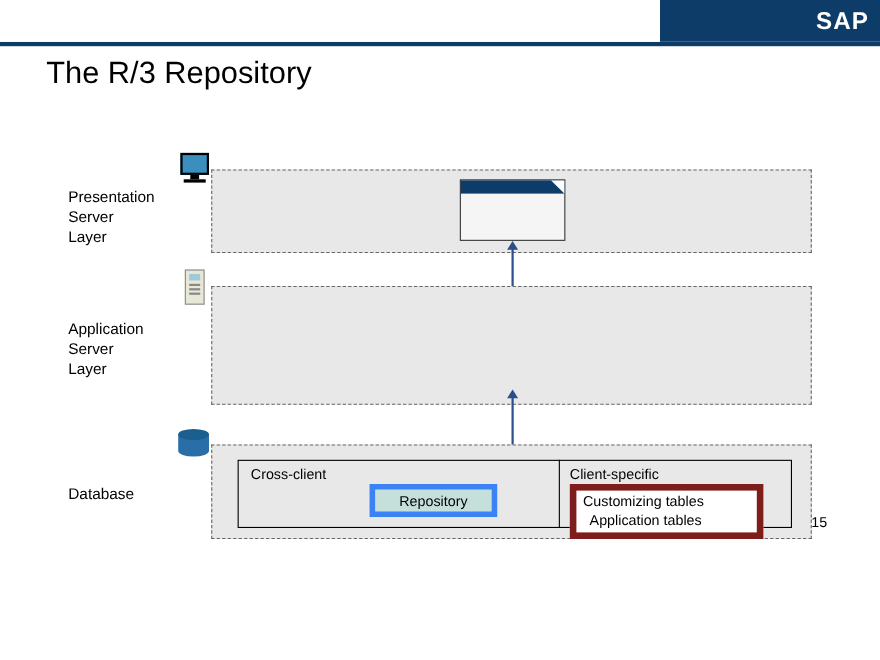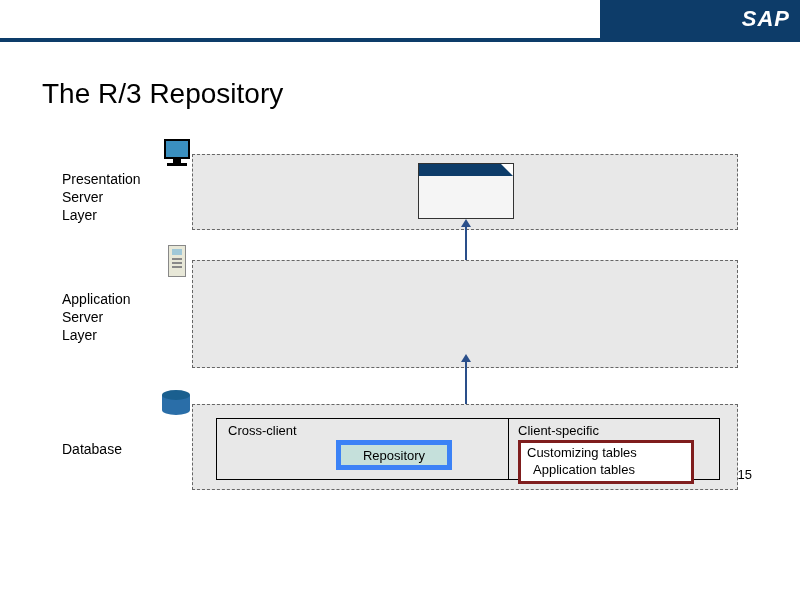--- a/index.html
+++ b/index.html
@@ -1,33 +1,33 @@
 <!DOCTYPE html>
 <html><head>
 <meta charset="utf-8">
 <style>
   * { box-sizing: border-box; margin: 0; padding: 0; }
   body { font-family: Arial, sans-serif; width: 800px; height: 600px; background: #fff; position: relative; }
   .topbar { height: 38px; background: #fff; position: relative; }
   .topbar-right { position: absolute; right: 0; top: 0; width: 200px; height: 38px; background: #0d3c69; display: flex; align-items: center; justify-content: flex-end; padding-right: 10px; }
-  .sap-logo { font-weight: bold; font-size: 22px; color: #fff; letter-spacing: 1px; font-style: italic; }
+  .sap-logo { font-weight: bold; font-size: 22px; color: #fff; letter-spacing: 1px; }
   .thin-line { height: 4px; background: #0d3c69; }
-  .title { font-size: 28px; font-weight: normal; color: #000; margin: 36px 0 0 42px; }
+  .title { font-size: 28px; font-weight: normal; color: #000; margin: 8px 0 0 42px; }
   .canvas { position: absolute; left: 0; top: 0; width: 800px; height: 500px; }
   .layer-box { position: absolute; background: #e8e8e8; border: 1px dashed #666; }
   .layer-label { position: absolute; font-size: 14px; color: #000; line-height: 1.3; }
   .window-box { position: absolute; background: #f5f5f5; border: 1px solid #333; }
   .window-titlebar { height: 12px; background: #0d3c69; position: relative; }
   .window-titlebar::after { content: ""; position: absolute; top: 0; right: 0; width: 0; height: 0; border-top: 12px solid #fff; border-left: 12px solid transparent; }
   .abap-box { position: absolute; background: #9dcff0; border: 1px solid #2a6ea8; display: flex; align-items: center; justify-content: center; font-size: 14px; }
   .db-outer { position: absolute; background: #e8e8e8; border: 1px dashed #666; }
   .db-inner { position: absolute; border: 1px solid #000; background: transparent; }
   .section-label { position: absolute; font-size: 13px; }
   .repo-box { position: absolute; background: #c5e0db; border: 5px solid #3b82f6; display: flex; align-items: center; justify-content: center; font-size: 13px; }
-  .client-box { position: absolute; background: #fff; border: 3px solid #7f1d1d; font-size: 13px; padding: 2px 6px; line-height: 1.3; }
+  .client-box { position: absolute; background: #fff; border: 6px solid #7f1d1d; font-size: 13px; padding: 2px 6px; line-height: 1.3; }
   .divider { position: absolute; width: 1px; background: #000; }
   .arrow-line { position: absolute; width: 2px; background: #2a4f8a; }
   .arrow-up { position: absolute; width: 0; height: 0; border-left: 5px solid transparent; border-right: 5px solid transparent; border-bottom: 8px solid #2a4f8a; }
   .arrow-down { position: absolute; width: 0; height: 0; border-left: 5px solid transparent; border-right: 5px solid transparent; border-top: 8px solid #2a4f8a; }
   .monitor { position: absolute; width: 32px; height: 32px; }
   .monitor-screen { width: 26px; height: 20px; background: #3a8fbf; border: 2px solid #000; margin: 0 auto; }
   .monitor-stand { width: 8px; height: 4px; background: #000; margin: 0 auto; }
   .monitor-base { width: 20px; height: 3px; background: #000; margin: 0 auto; }
   .server-icon { position: absolute; width: 18px; height: 32px; background: #e8e8d8; border: 1px solid #888; }
   .server-icon::before { content: ""; position: absolute; top: 3px; left: 3px; width: 10px; height: 6px; background: #a0c8d8; }

